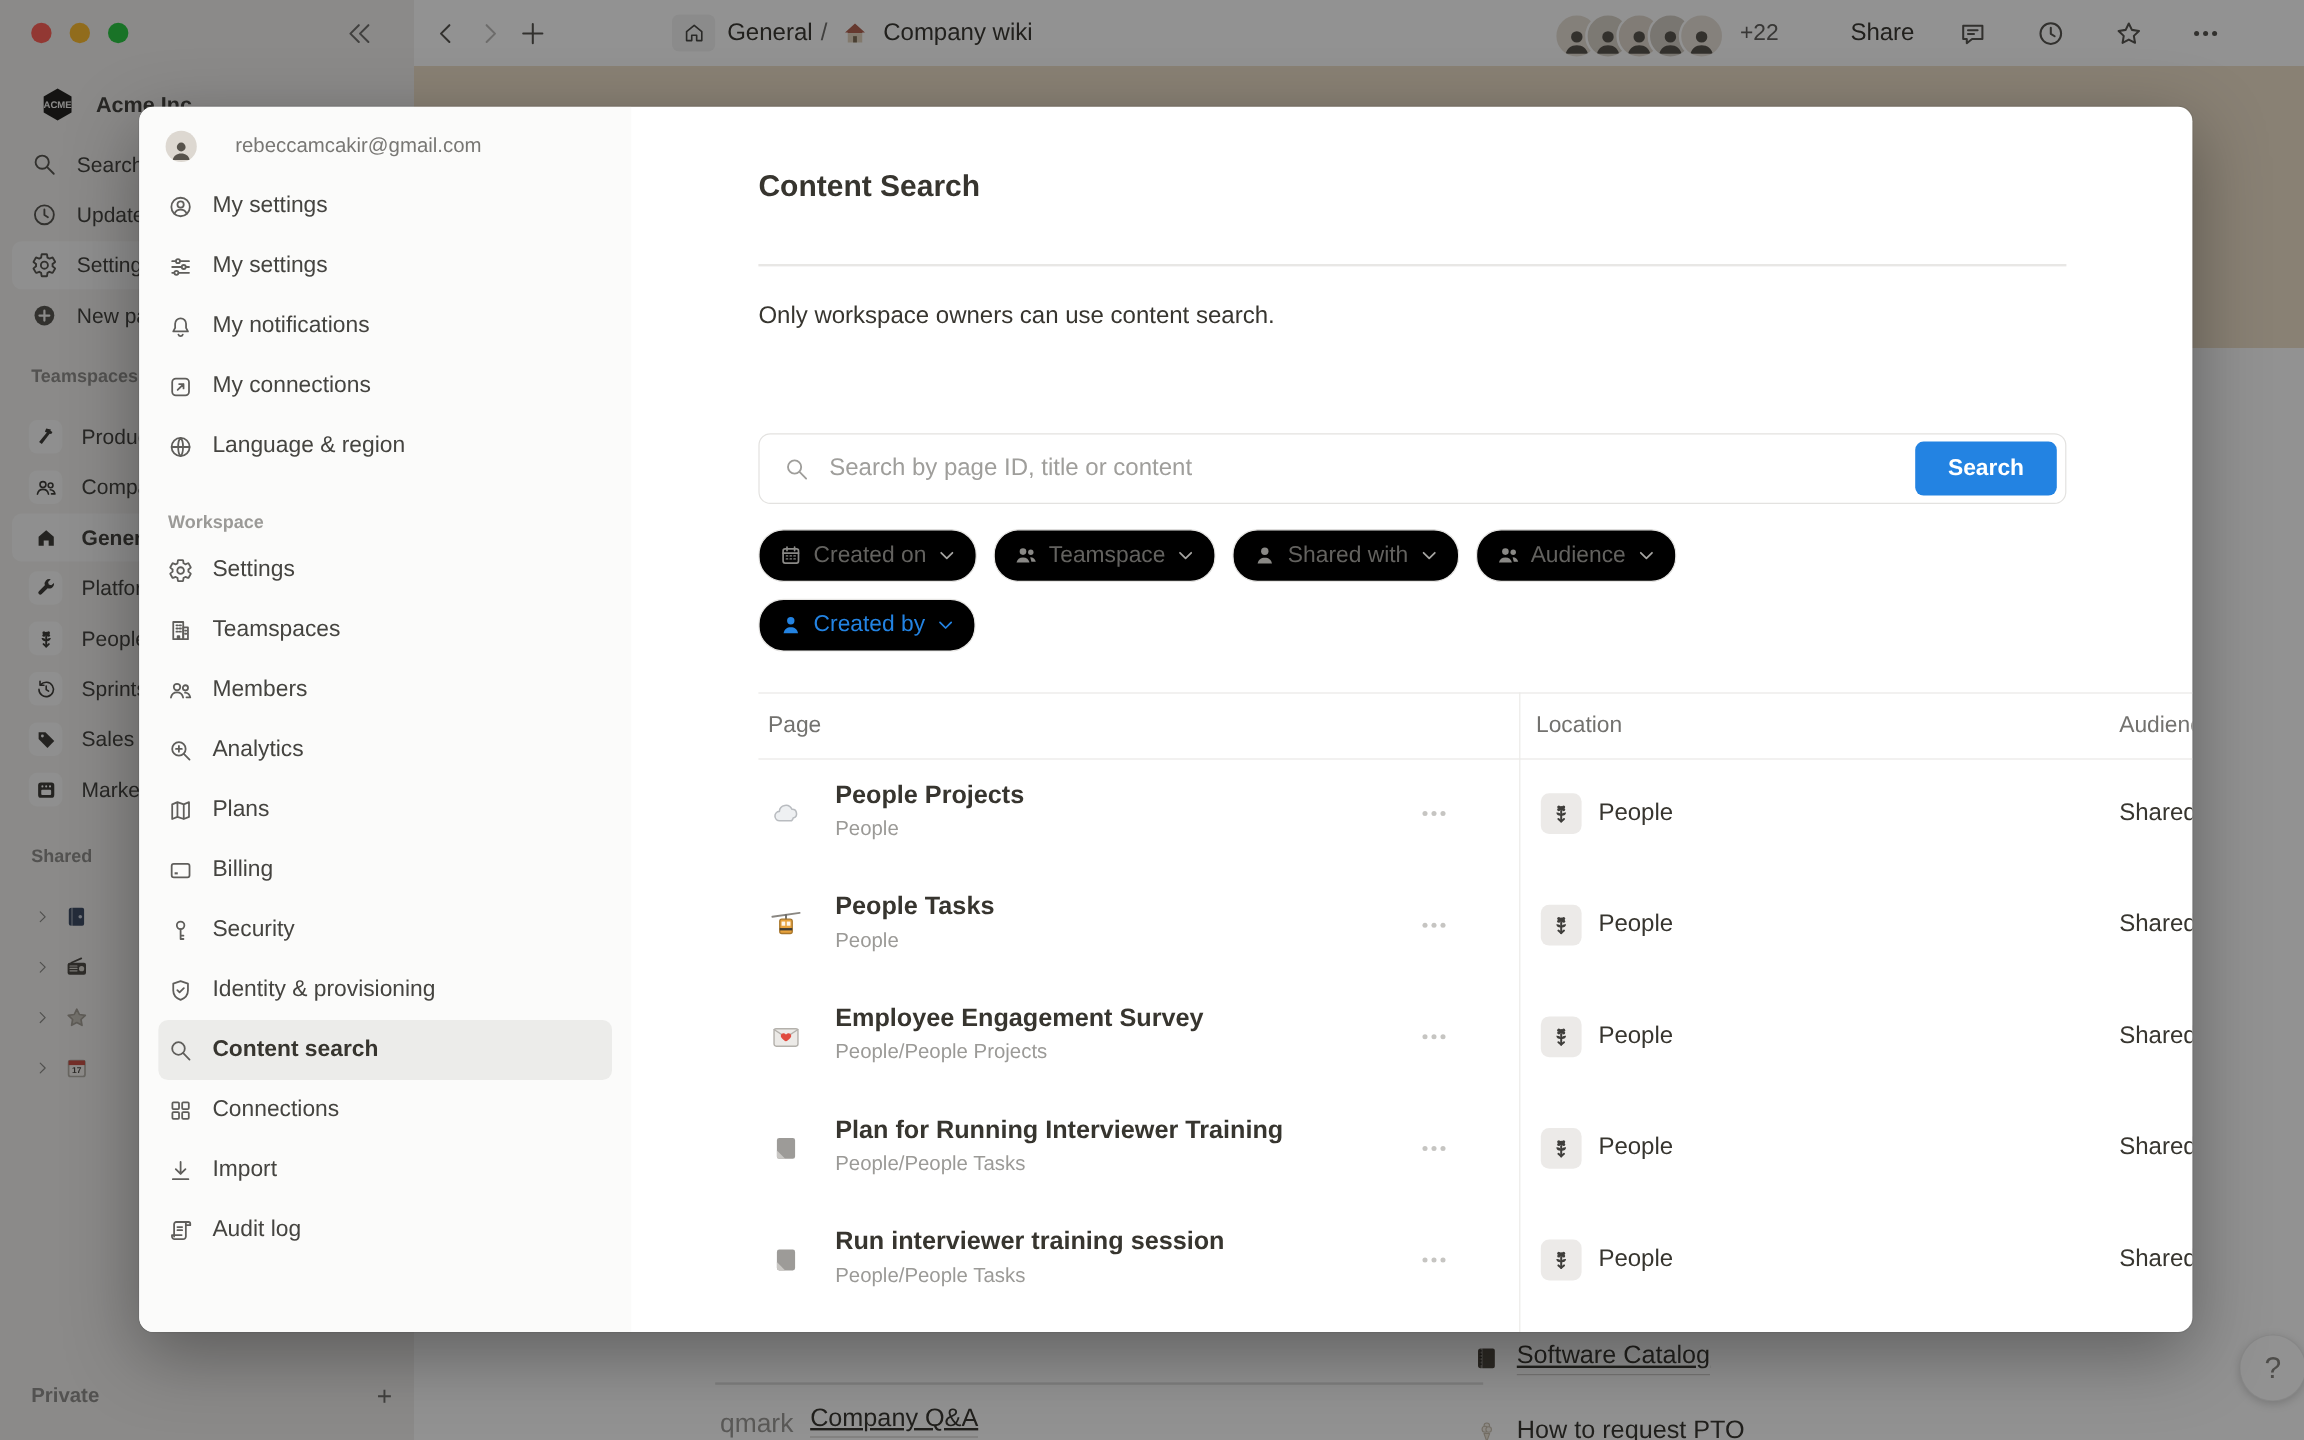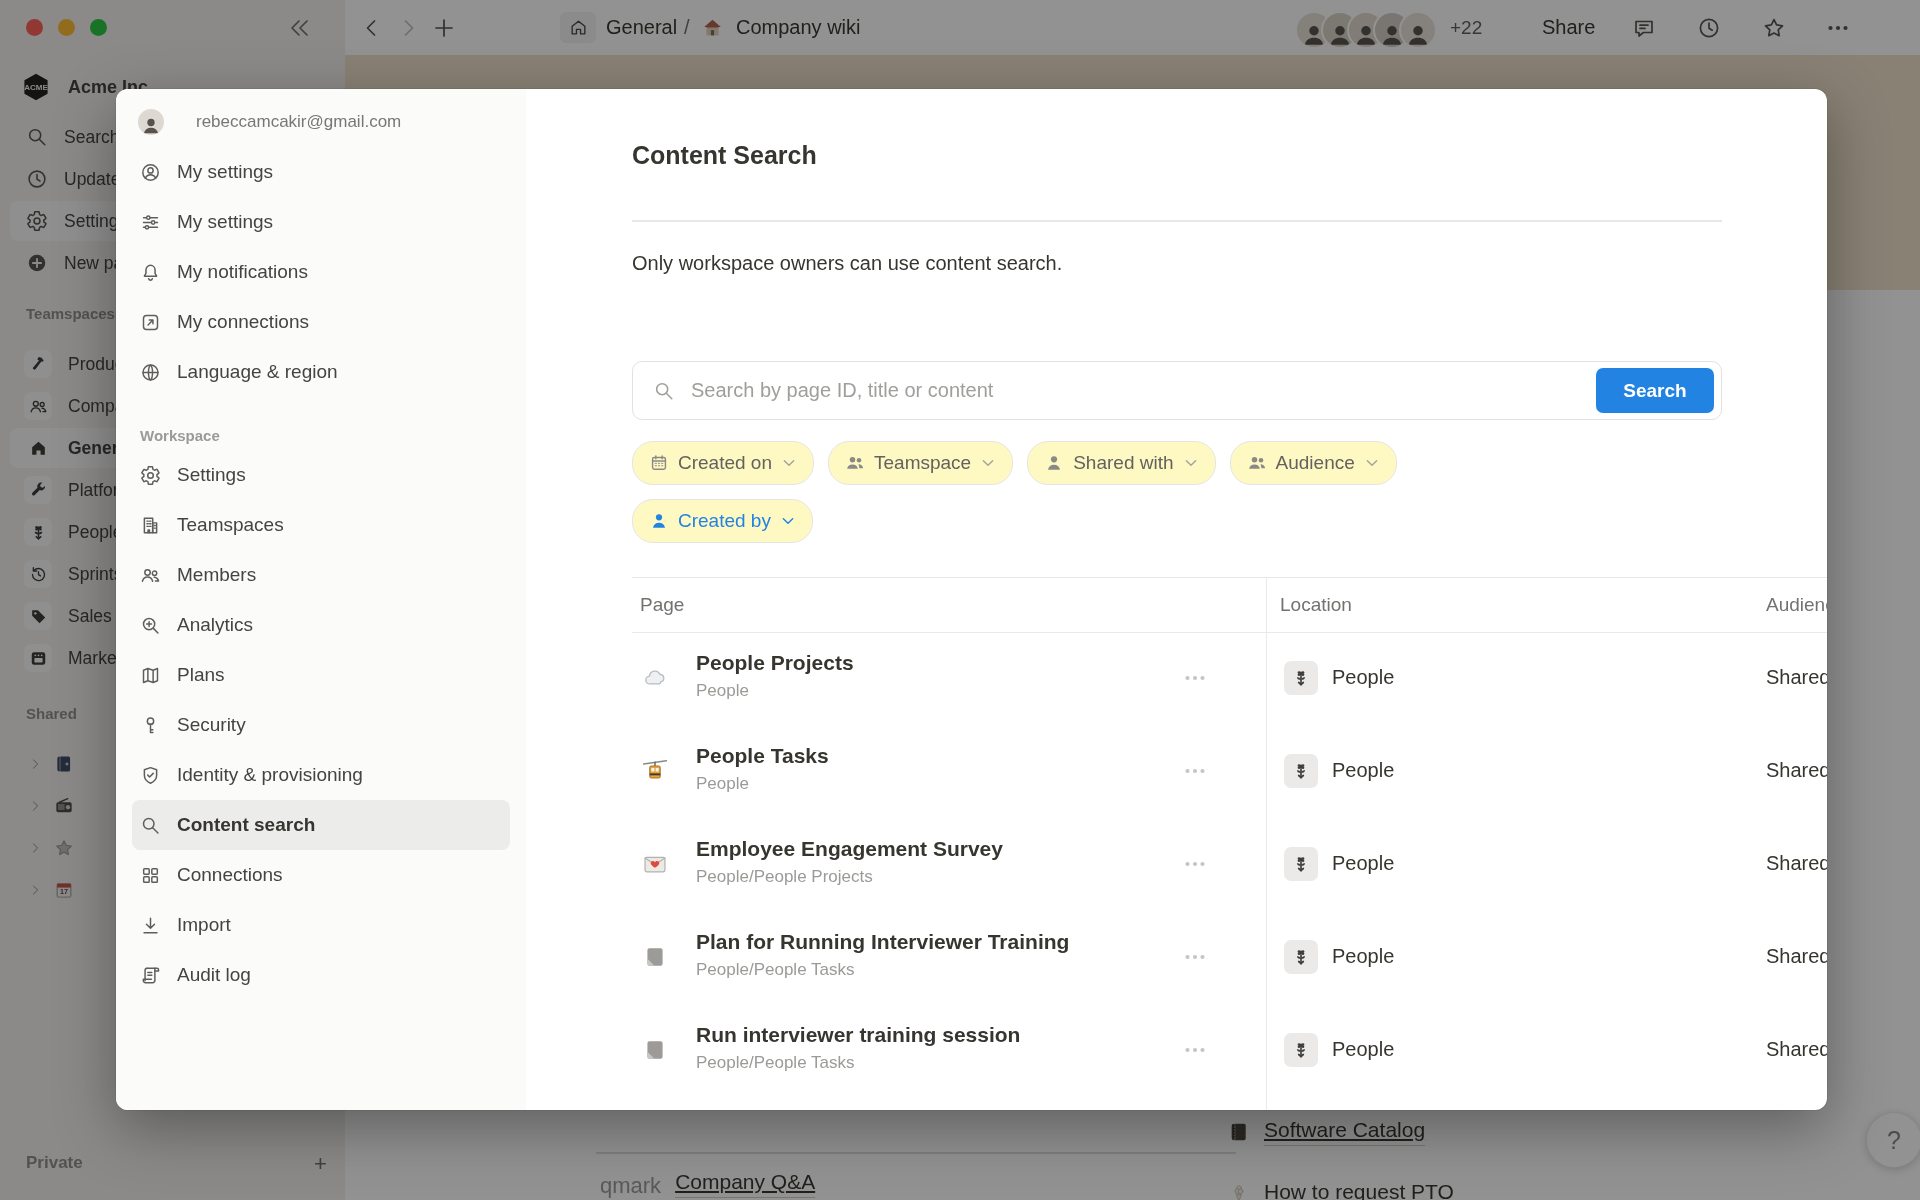--- a/index.html
+++ b/index.html
@@ -71,21 +71,21 @@
   .c-desc{left:0;top:156px;width:910px;font-size:20px;line-height:37px;color:#37352f;}
   .searchbar{left:0;top:272px;width:1090px;height:59px;border:1px solid #e3e2e0;border-radius:10px;
     box-sizing:border-box;display:flex;align-items:center;}
   .searchbar .ic{width:22px;height:22px;margin-left:20px;color:#9f9e9b;flex:none;}
   .searchbar input{flex:1;border:none;outline:none;background:transparent;margin-left:14px;
     font-size:20px;color:#37352f;font-family:inherit;}
   .searchbar input::placeholder{color:#9f9e9b;}
   .search-btn{position:absolute;right:7px;top:6px;height:45px;width:118px;background:#2383e2;color:#fff;
     border:none;border-radius:7px;font-size:19px;font-weight:600;font-family:inherit;}
   .chips{left:0;display:flex;gap:14px;}
-  .chip{height:42px;border:1px solid #e6e5e3;border-radius:21px;background:#fef9c3;display:flex;
+  .chip{height:42px;border:1px solid #e6e5e3;border-radius:21px;background:#000000;display:flex;
     align-items:center;padding:0 16px;gap:9px;font-size:19px;color:#63625f;}
   .chip .fic{width:20px;height:20px;color:#8a8986;}
   .chip .chev{width:16px;height:16px;color:#a5a4a1;}
   .chip.blue,.chip.blue .fic,.chip.blue .chev{color:#2383e2;}
 
   .t-line{left:0;height:1px;background:#e9e8e6;width:1195px;}
   .t-vline{left:634px;top:488px;width:1px;height:533px;background:#ebeae8;}
   .t-head{top:488px;height:55px;display:flex;align-items:center;font-size:19px;color:#73726f;}
   .row{left:0;width:1195px;height:93px;}
   .row-ic{left:10px;top:33px;width:26px;height:26px;}
@@ -211,21 +211,21 @@
         <svg viewBox="0 0 24 24" fill="none" stroke="currentColor" stroke-width="1.7" stroke-linecap="round" stroke-linejoin="round">
           <circle cx="4.5" cy="12" r="2.1" fill="currentColor" stroke="none"></circle>
           <circle cx="12" cy="12" r="2.1" fill="currentColor" stroke="none"></circle>
           <circle cx="19.5" cy="12" r="2.1" fill="currentColor" stroke="none"></circle>
         </svg>
       </span>
   </div>
 
   <div class="abs sidebar">
     <div class="sb-row" style="top:11px">
-      <span class="ic" style="width:32px;height:32px;margin-left:20px">
+      <span class="ic" style="width:32px;height:32px;margin-left:32px">
           <svg viewBox="0 0 24 24" fill="none" stroke="currentColor" stroke-width="1.7" stroke-linecap="round" stroke-linejoin="round">
             <path d="M12 2l8.7 5v10L12 22l-8.7-5V7z" fill="#1f1e1b" stroke="none"></path>
             <text x="12" y="14.3" text-anchor="middle" font-size="6" font-weight="bold" fill="#f2f1ef" stroke="none" font-family="Liberation Sans,sans-serif">ACME</text>
           </svg>
         </span>
       <span class="sb-label" style="font-weight:700;font-size:18px">Acme Inc</span>
     </div>
     <div class="sb-row" style="top:61px">
       <span class="ic">
           <svg viewBox="0 0 24 24" fill="none" stroke="currentColor" stroke-width="1.7" stroke-linecap="round" stroke-linejoin="round">
@@ -560,20 +560,29 @@
           <span class="ic">
             <svg viewBox="0 0 24 24" fill="none" stroke="currentColor" stroke-width="1.7" stroke-linecap="round" stroke-linejoin="round">
               <path d="M9 4L4 6v14l5-2 6 2 5-2V4l-5 2-6-2zM9 4v14M15 6v14"></path>
             </svg>
           </span>
           <span class="lbl">Plans</span>
         </div>
       <div class="nav-item">
           <span class="ic">
             <svg viewBox="0 0 24 24" fill="none" stroke="currentColor" stroke-width="1.7" stroke-linecap="round" stroke-linejoin="round">
+              <rect x="3.5" y="5.5" width="17" height="13" rx="2"></rect>
+              <rect x="6.3" y="13.6" width="3" height="2" fill="currentColor" stroke="none"></rect>
+            </svg>
+          </span>
+          <span class="lbl">Billing</span>
+        </div>
+      <div class="nav-item">
+          <span class="ic">
+            <svg viewBox="0 0 24 24" fill="none" stroke="currentColor" stroke-width="1.7" stroke-linecap="round" stroke-linejoin="round">
               <circle cx="12" cy="7" r="3.6"></circle>
               <path d="M12 10.6V20M12 16.8h2.7M12 20h2.7"></path>
             </svg>
           </span>
           <span class="lbl">Security</span>
         </div>
       <div class="nav-item">
           <span class="ic">
             <svg viewBox="0 0 24 24" fill="none" stroke="currentColor" stroke-width="1.7" stroke-linecap="round" stroke-linejoin="round">
               <path d="M12 3l7 2.4v6.4c0 4.4-2.9 7.4-7 9-4.1-1.6-7-4.6-7-9V5.4z"></path>

